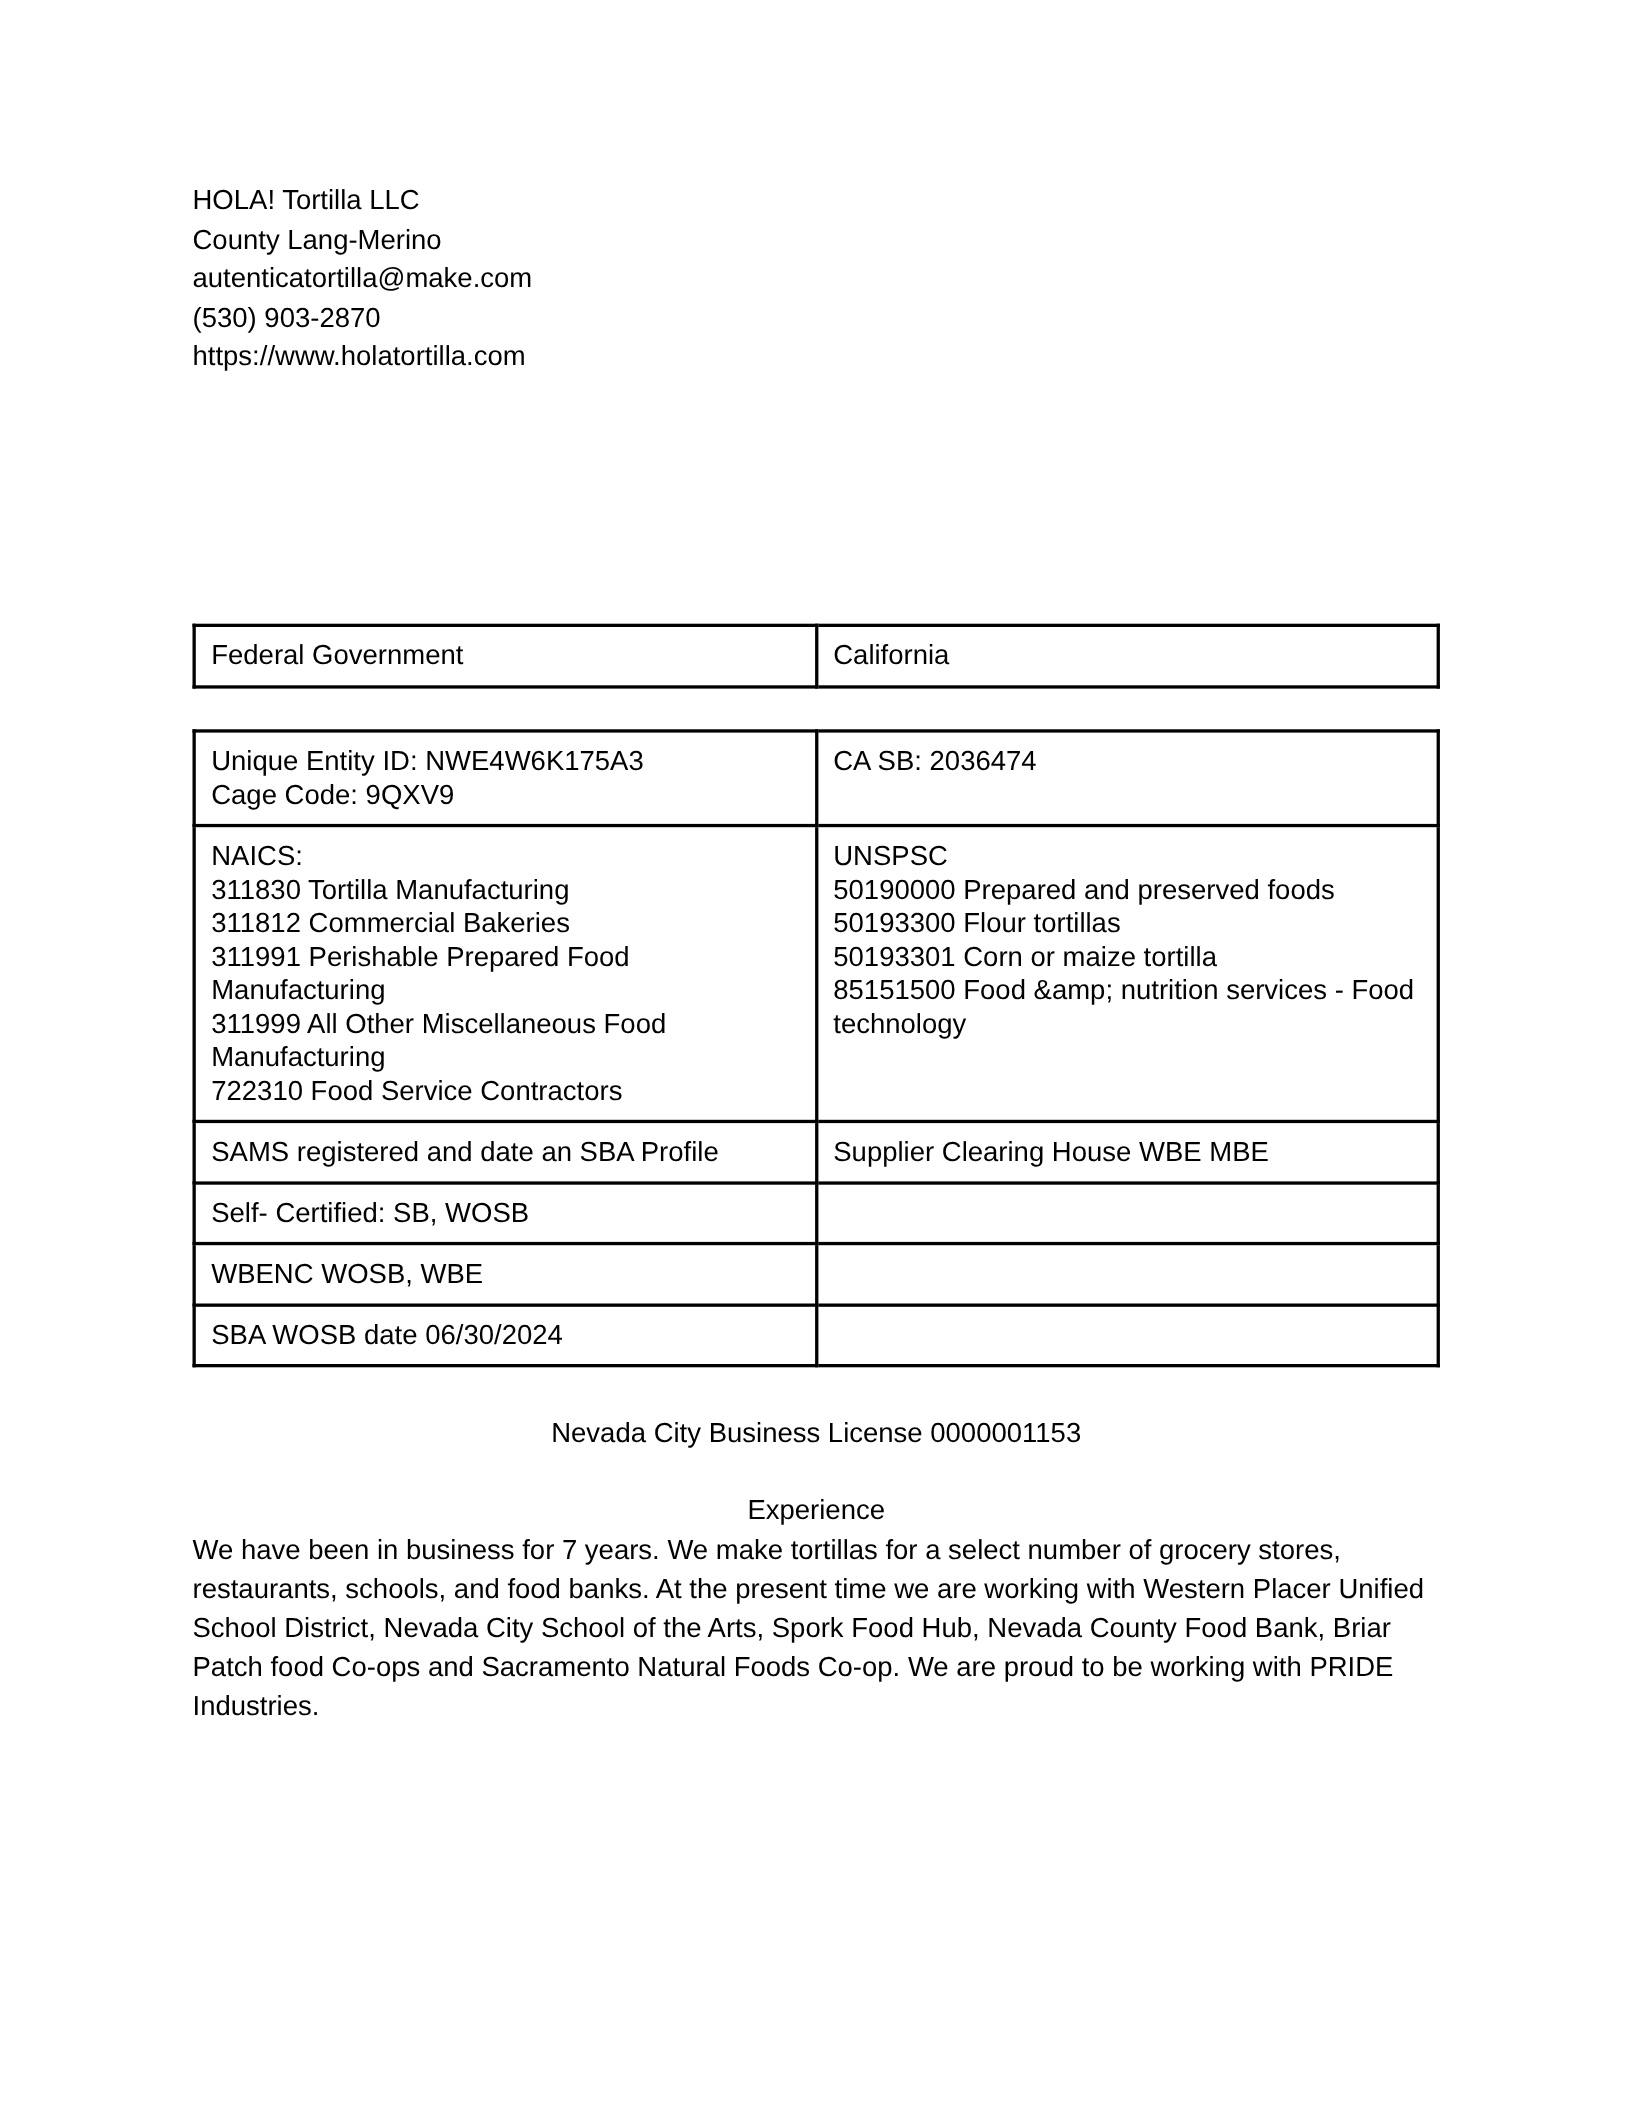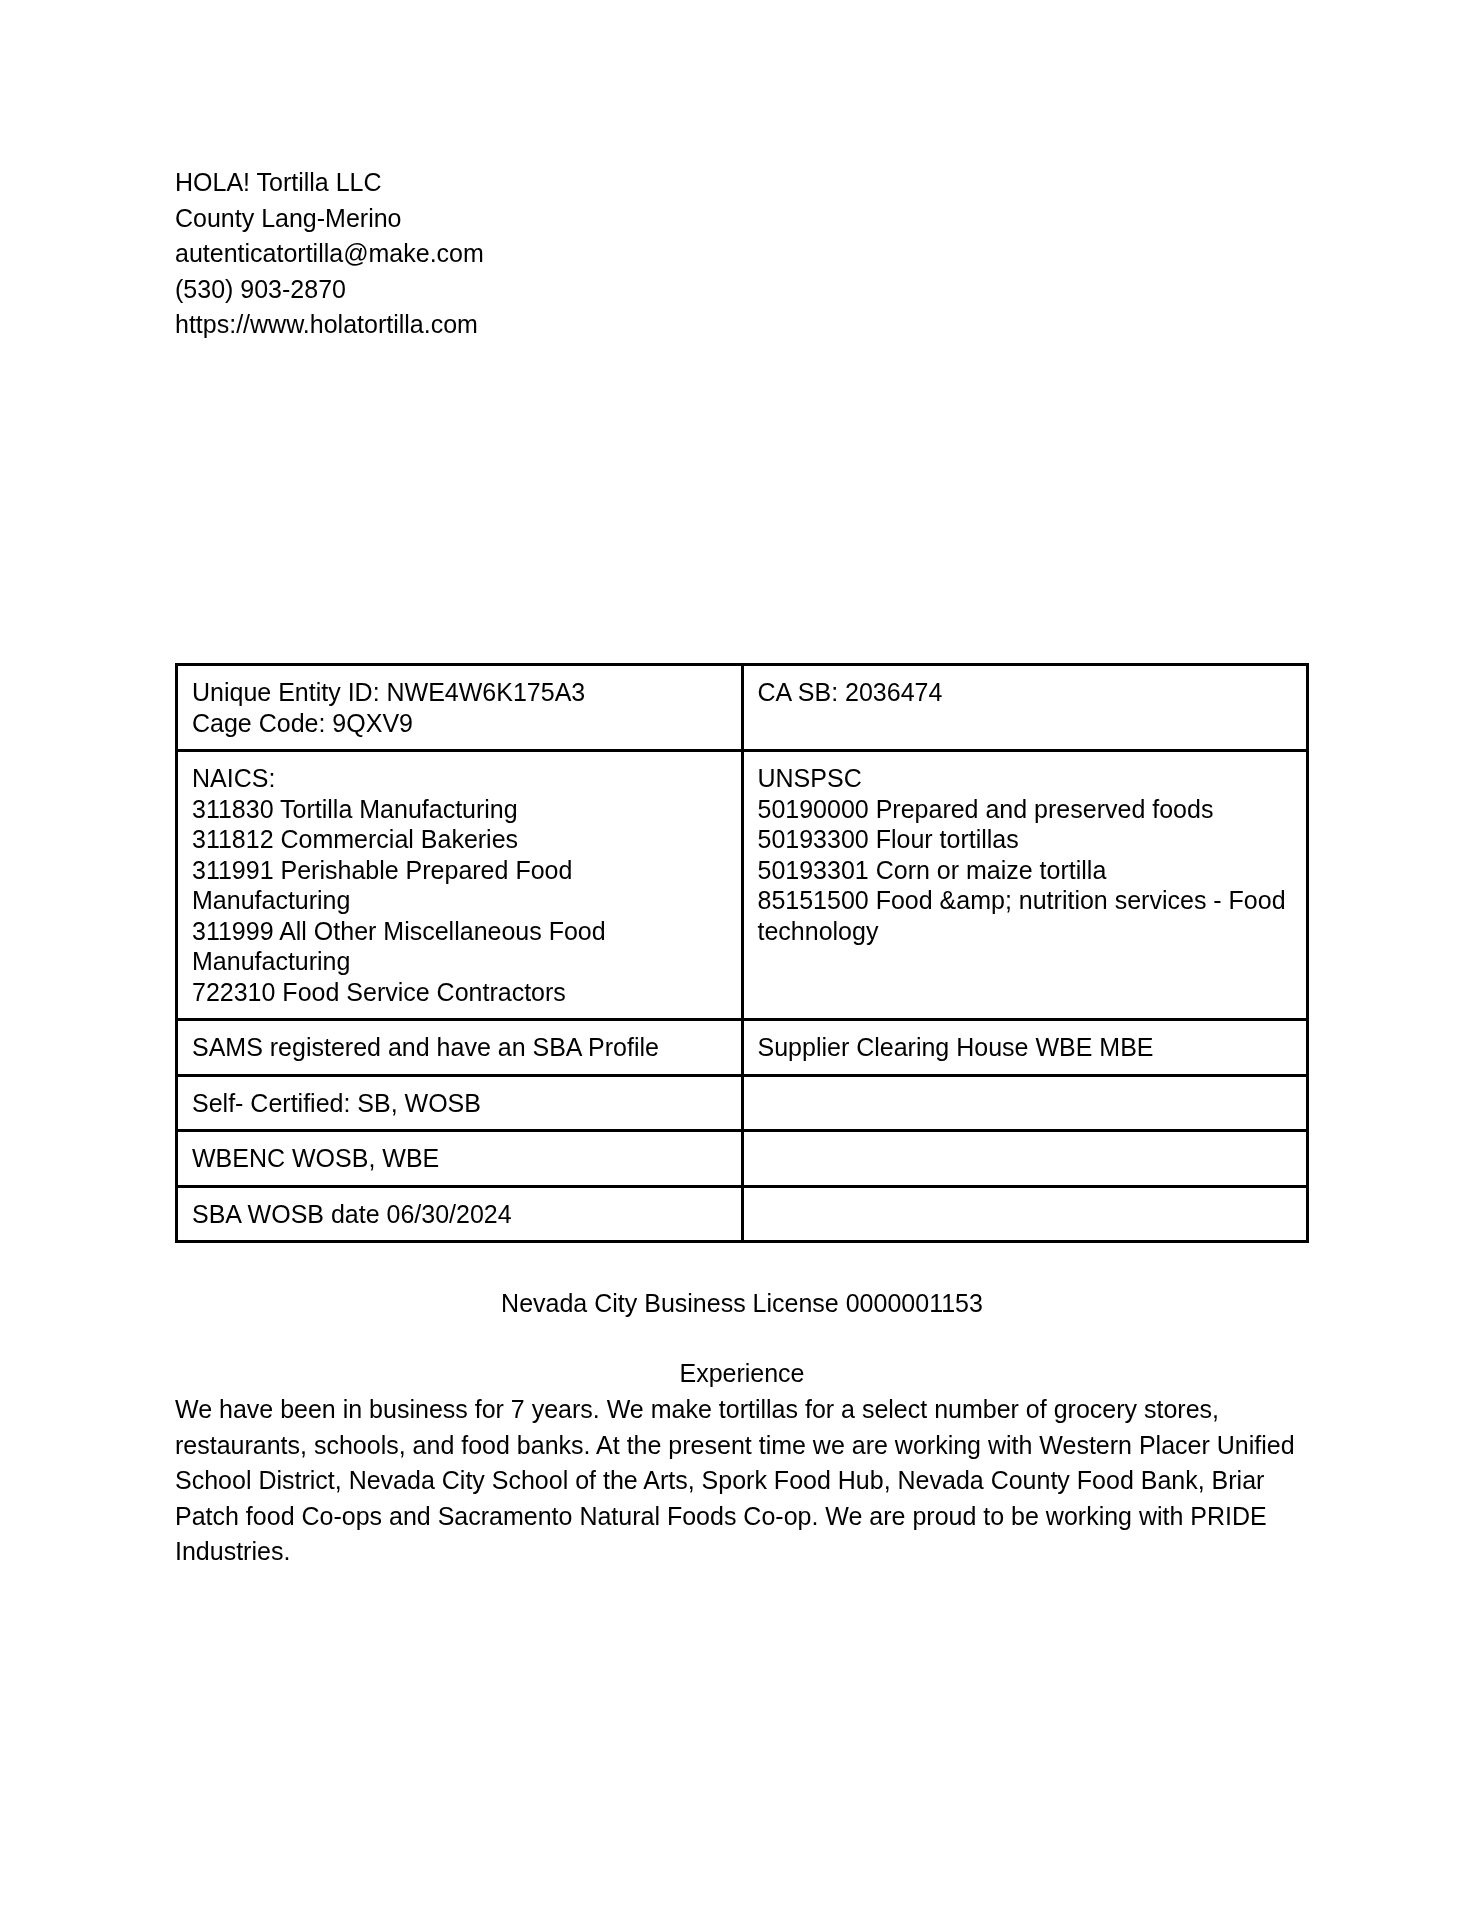--- a/index.html
+++ b/index.html
@@ -54,20 +54,28 @@
 
   <div class="block" style="top:165px;">
     <div class="contact-line">HOLA! Tortilla LLC</div>
     <div class="contact-line">County Lang-Merino</div>
     <div class="contact-line">autenticatortilla@make.com</div>
     <div class="contact-line">(530) 903-2870</div>
     <div class="contact-line">https://www.holatortilla.com</div>
   </div>
 
 
+  <table class="doc-table" style="position:absolute; left:175px; top:567px;">
+    <tbody>
+      <tr>
+        <td style="width:50%;">Federal Government</td>
+        <td style="width:50%;">California</td>
+      </tr>
+    </tbody>
+  </table>
 
   <table class="doc-table" style="position:absolute; left:175px; top:663px;">
     <tbody>
       <tr>
         <td style="width:50%;">Unique Entity ID: NWE4W6K175A3
 Cage Code: 9QXV9</td>
         <td style="width:50%;">CA SB: 2036474</td>
       </tr>
       <tr>
         <td>NAICS:
@@ -76,21 +84,21 @@
 311991 Perishable Prepared Food Manufacturing
 311999 All Other Miscellaneous Food Manufacturing
 722310 Food Service Contractors</td>
         <td>UNSPSC
 50190000 Prepared and preserved foods
 50193300 Flour tortillas
 50193301 Corn or maize tortilla
 85151500 Food &amp;amp; nutrition services - Food technology</td>
       </tr>
       <tr>
-        <td>SAMS registered and have an SBA Profile</td>
+        <td>SAMS registered and date an SBA Profile</td>
         <td>Supplier Clearing House WBE MBE</td>
       </tr>
       <tr>
         <td>Self- Certified: SB, WOSB</td>
         <td></td>
       </tr>
       <tr>
         <td>WBENC WOSB, WBE</td>
         <td></td>
       </tr>

